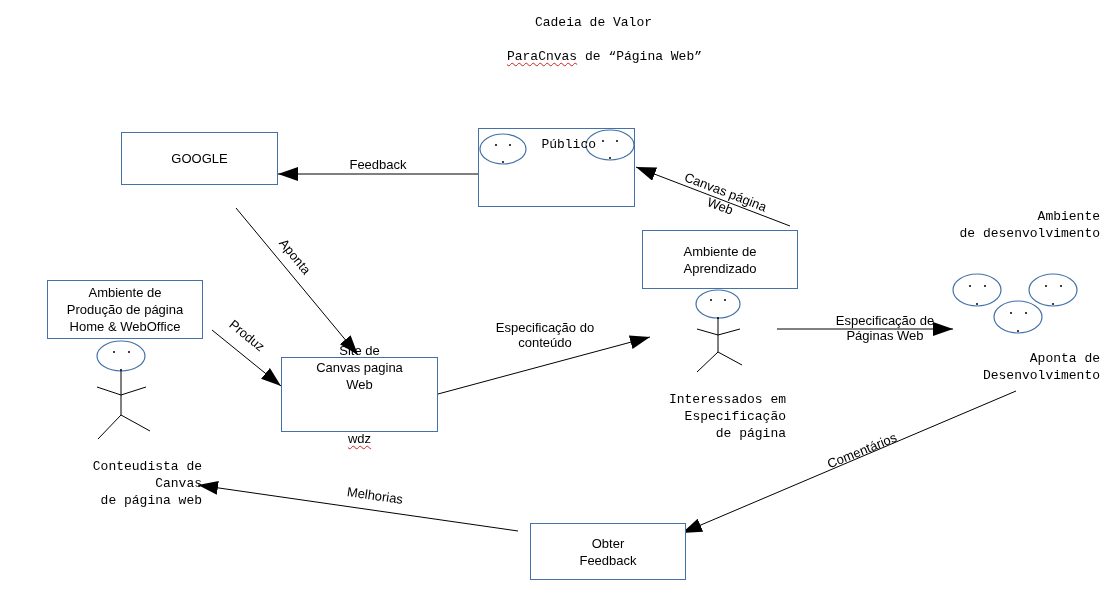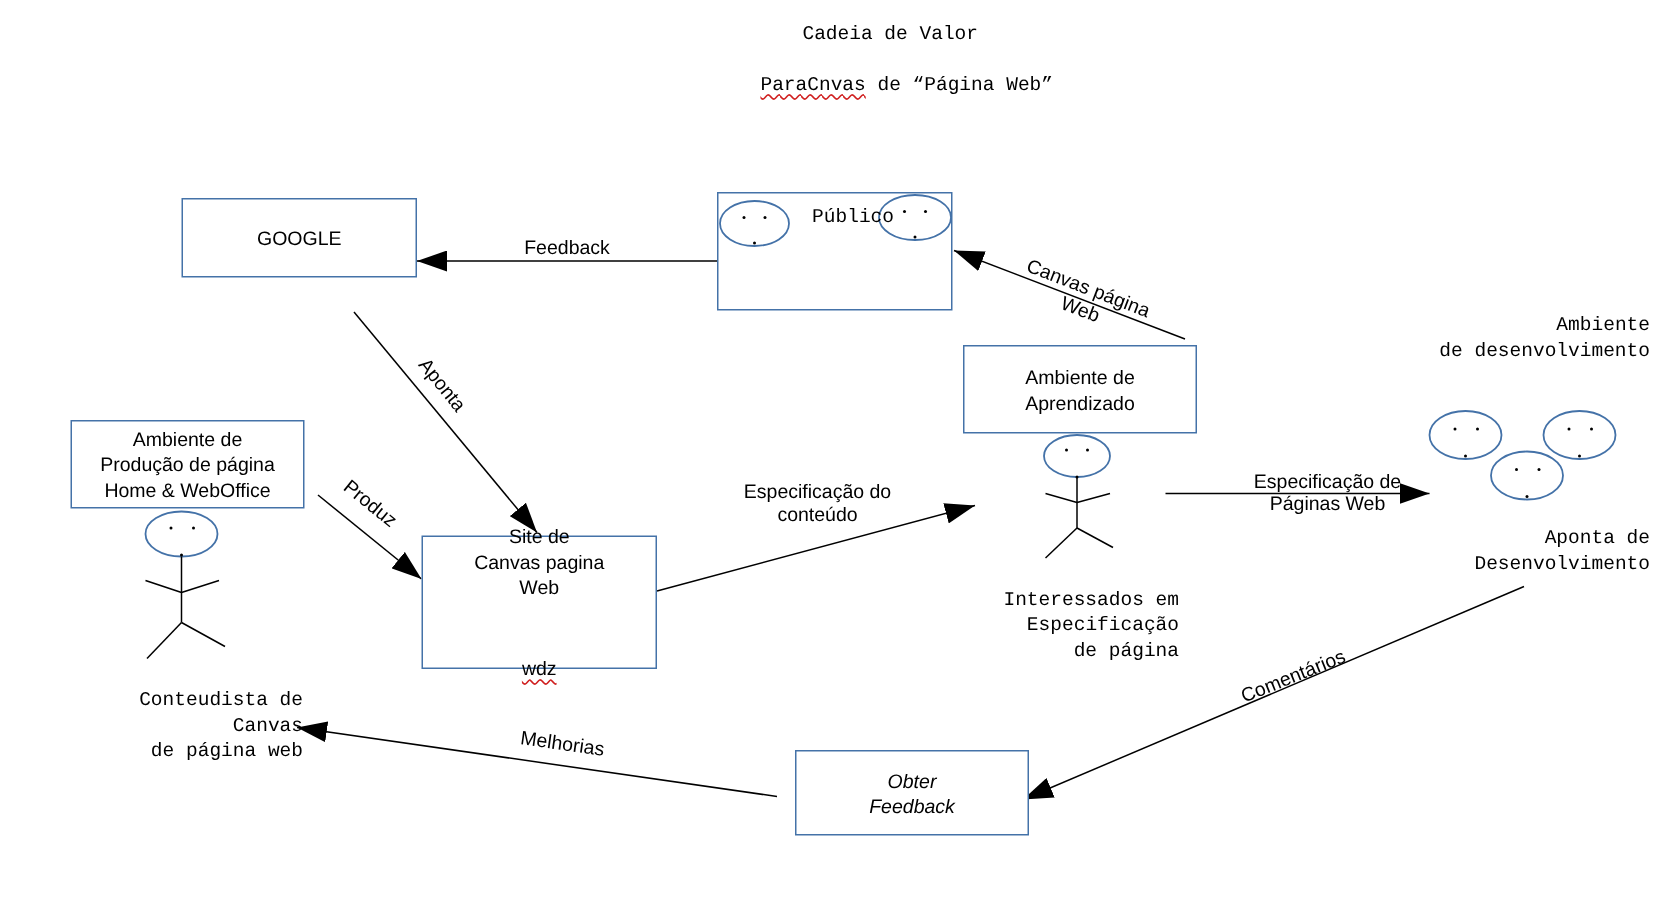--- a/index.html
+++ b/index.html
@@ -105,28 +105,28 @@
   <div class="txt" style="left:40px; top:7px; width:77px;">Público</div>
 </div>
 
 <div class="box" style="left:642px; top:230px; width:156px; height:59px;">Ambiente de
 Aprendizado</div>
 
 <div class="box" style="left:47px; top:280px; width:156px; height:59px;">Ambiente de
 Produção de página
 Home &amp; WebOffice</div>
 
-<div class="box" style="left:281px; top:357px; width:157px; height:89px; flex-direction:column;">
+<div class="box" style="left:281px; top:357px; width:157px; height:75px; flex-direction:column;">
   <span>Site de
 Canvas pagina
 Web</span>
   <span class="squig">wdz</span>
 </div>
 
-<div class="box" style="left:530px; top:500px; width:156px; height:57px;font-style:italic;">Obter
+<div class="box" style="left:530px; top:523px; width:156px; height:57px;">Obter
 Feedback</div>
 
 <div class="txt" style="left:940px; top:208px; width:160px;">Ambiente
 de desenvolvimento</div>
 <div class="txt" style="left:940px; top:350px; width:160px;">Aponta de
 Desenvolvimento</div>
 <div class="txt" style="left:62px; top:458px; width:140px;">Conteudista de
 Canvas
 de página web</div>
 <div class="txt" style="left:650px; top:391px; width:136px;">Interessados em

